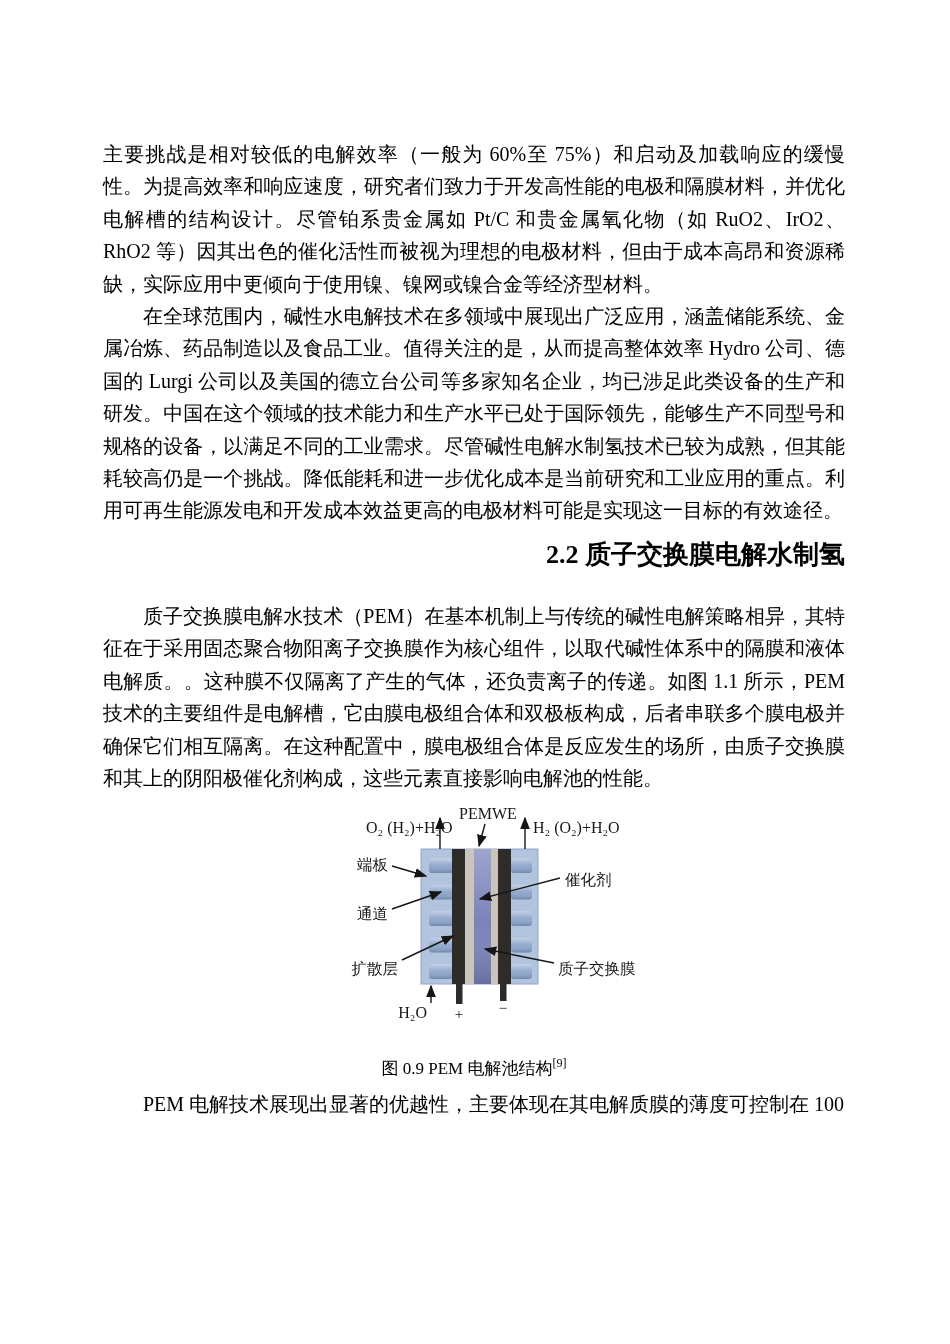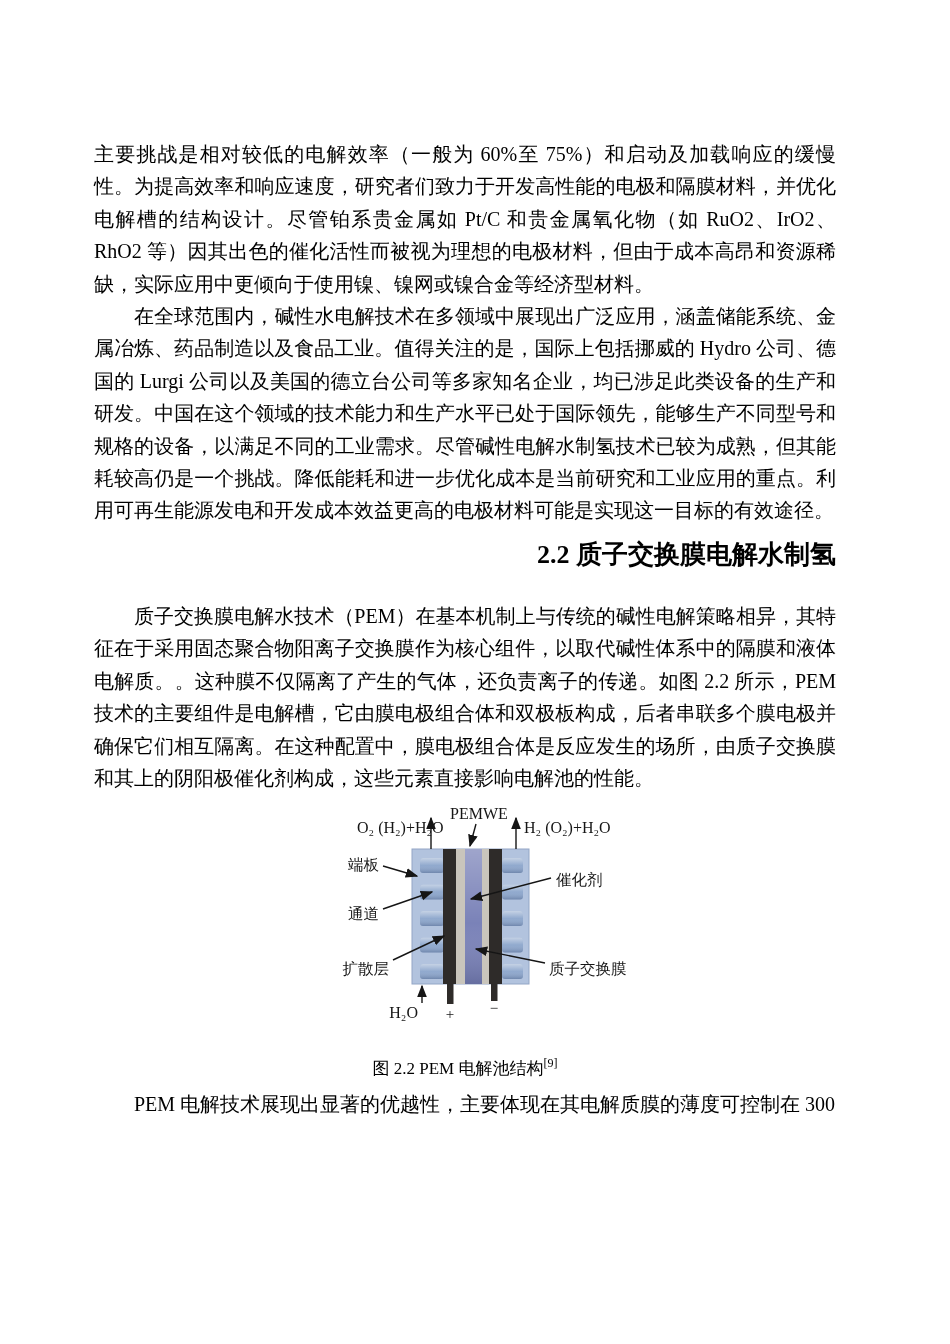--- a/index.html
+++ b/index.html
@@ -1,45 +1,45 @@
 <!DOCTYPE html>
 <html><head>
 <meta charset="utf-8">
 <style>
   html,body{margin:0;padding:0;background:#fff;}
   .page{
     position:relative;width:950px;height:1344px;background:#ffffff;
     font-family:"Liberation Serif","DejaVu Serif",serif;color:#000;overflow:hidden;
   }
-  .content{position:absolute;left:94px;top:138px;width:742px;}
+  .content{position:absolute;left:103px;top:138px;width:742px;}
   .para{font-size:20px;line-height:32.4px;text-align:justify;margin:0;}
   .para.indent{text-indent:2em;}
   sup.ref{font-size:12px;line-height:0;vertical-align:super;}
   h2.heading{font-size:26px;font-weight:bold;line-height:36px;margin:10px 0 27px 0;text-align:right;}
   .figure-wrap{position:relative;width:340px;height:250px;margin:2px 0 0 225px;}
   .caption{font-size:17px;line-height:26px;text-align:center;margin:10px 0 6px 0;}
   .fig-label{font-size:15.5px;fill:#161616;}
   .fig-formula{font-size:16px;fill:#161616;}
   .fig-sign{font-size:15px;fill:#161616;}
   .fig-arrow{stroke:#151515;stroke-width:1.4;fill:none;}
 </style>
 </head>
 <body>
 
 <div class="page">
   <div class="content">
 
     <p class="para">主要挑战是相对较低的电解效率（一般为 60%至 75%）和启动及加载响应的缓慢性。为提高效率和响应速度，研究者们致力于开发高性能的电极和隔膜材料，并优化电解槽的结构设计。尽管铂系贵金属如 Pt/C 和贵金属氧化物（如 RuO2、IrO2、RhO2 等）因其出色的催化活性而被视为理想的电极材料，但由于成本高昂和资源稀缺，实际应用中更倾向于使用镍、镍网或镍合金等经济型材料。</p>
 
 
-    <p class="para indent">在全球范围内，碱性水电解技术在多领域中展现出广泛应用，涵盖储能系统、金属冶炼、药品制造以及食品工业。值得关注的是，国际上包括挪威的 Hydro 公司、德国的 Lurgi 公司以及美国的德立台公司等多家知名企业，均已涉足此类设备的生产和研发。中国在这个领域的技术能力和生产水平已处于国际领先，能够生产不同型号和规格的设备，以满足不同的工业需求。尽管碱性电解水制氢技术已较为成熟，但其能耗较高仍是一个挑战。降低能耗和进一步优化成本是当前研究和工业应用的重点。利用可再生能源发电和开发成本效益更高的电极材料可能是实现这一目标的有效途径。</p>
+    <p class="para indent">在全球范围内，碱性水电解技术在多领域中展现出广泛应用，涵盖储能系统、金属冶炼、药品制造以及食品工业。值得关注的是，从而提高整体效率 Hydro 公司、德国的 Lurgi 公司以及美国的德立台公司等多家知名企业，均已涉足此类设备的生产和研发。中国在这个领域的技术能力和生产水平已处于国际领先，能够生产不同型号和规格的设备，以满足不同的工业需求。尽管碱性电解水制氢技术已较为成熟，但其能耗较高仍是一个挑战。降低能耗和进一步优化成本是当前研究和工业应用的重点。利用可再生能源发电和开发成本效益更高的电极材料可能是实现这一目标的有效途径。</p>
 
     <h2 class="heading">2.2 质子交换膜电解水制氢</h2>
 
-    <p class="para indent">质子交换膜电解水技术（PEM）在基本机制上与传统的碱性电解策略相异，其特征在于采用固态聚合物阳离子交换膜作为核心组件，以取代碱性体系中的隔膜和液体电解质。。这种膜不仅隔离了产生的气体，还负责离子的传递。如图 2.2 所示，PEM 技术的主要组件是电解槽，它由膜电极组合体和双极板构成，后者串联多个膜电极并确保它们相互隔离。在这种配置中，膜电极组合体是反应发生的场所，由质子交换膜和其上的阴阳极催化剂构成，这些元素直接影响电解池的性能。</p>
+    <p class="para indent">质子交换膜电解水技术（PEM）在基本机制上与传统的碱性电解策略相异，其特征在于采用固态聚合物阳离子交换膜作为核心组件，以取代碱性体系中的隔膜和液体电解质。。这种膜不仅隔离了产生的气体，还负责离子的传递。如图 1.1 所示，PEM 技术的主要组件是电解槽，它由膜电极组合体和双极板构成，后者串联多个膜电极并确保它们相互隔离。在这种配置中，膜电极组合体是反应发生的场所，由质子交换膜和其上的阴阳极催化剂构成，这些元素直接影响电解池的性能。</p>
 
     <div class="figure-wrap">
       <svg width="340" height="250" viewBox="0 0 340 250">
         <defs>
           <marker id="ah" markerWidth="9" markerHeight="8" refX="8" refY="3.5" orient="auto">
             <path d="M0,0 L9,3.5 L0,7 Z" fill="#151515"></path>
           </marker>
           <linearGradient id="shade" x1="0" y1="0" x2="0" y2="1">
             <stop offset="0" stop-color="#ffffff" stop-opacity="0.28"></stop>
             <stop offset="0.55" stop-color="#ffffff" stop-opacity="0"></stop>
@@ -108,18 +108,18 @@
         <text class="fig-label" x="60" y="123" text-anchor="end">通道</text>
         <text class="fig-label" x="70" y="178" text-anchor="end">扩散层</text>
         <text class="fig-label" x="237" y="89" text-anchor="start">催化剂</text>
         <text class="fig-label" x="230" y="178" text-anchor="start">质子交换膜</text>
         <text class="fig-formula" x="99" y="222" text-anchor="end">H₂O</text>
         <text class="fig-sign" x="131" y="223" text-anchor="middle">+</text>
         <text class="fig-sign" x="175" y="217" text-anchor="middle">−</text>
       </svg>
     </div>
 
-    <p class="caption"><span>图 2.2 PEM 电解池结构</span><sup class="ref">[9]</sup></p>
+    <p class="caption"><span>图 0.9 PEM 电解池结构</span><sup class="ref">[9]</sup></p>
 
-    <p class="para indent">PEM 电解技术展现出显著的优越性，主要体现在其电解质膜的薄度可控制在 300</p>
+    <p class="para indent">PEM 电解技术展现出显著的优越性，主要体现在其电解质膜的薄度可控制在 100</p>
 
   </div>
 </div>
 
 </body></html>

